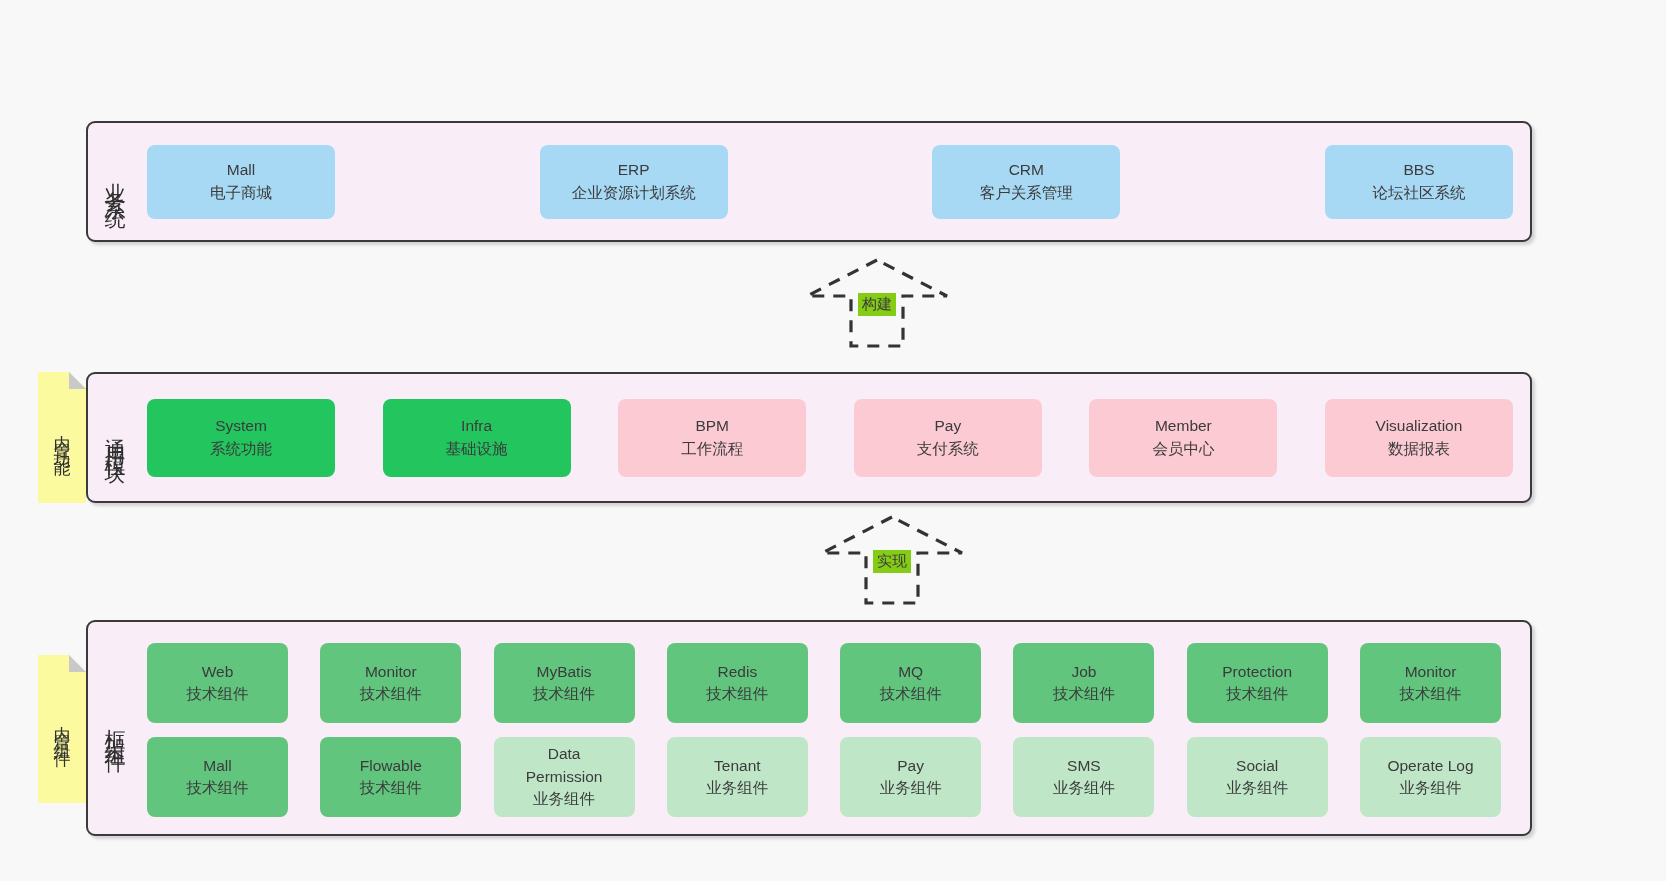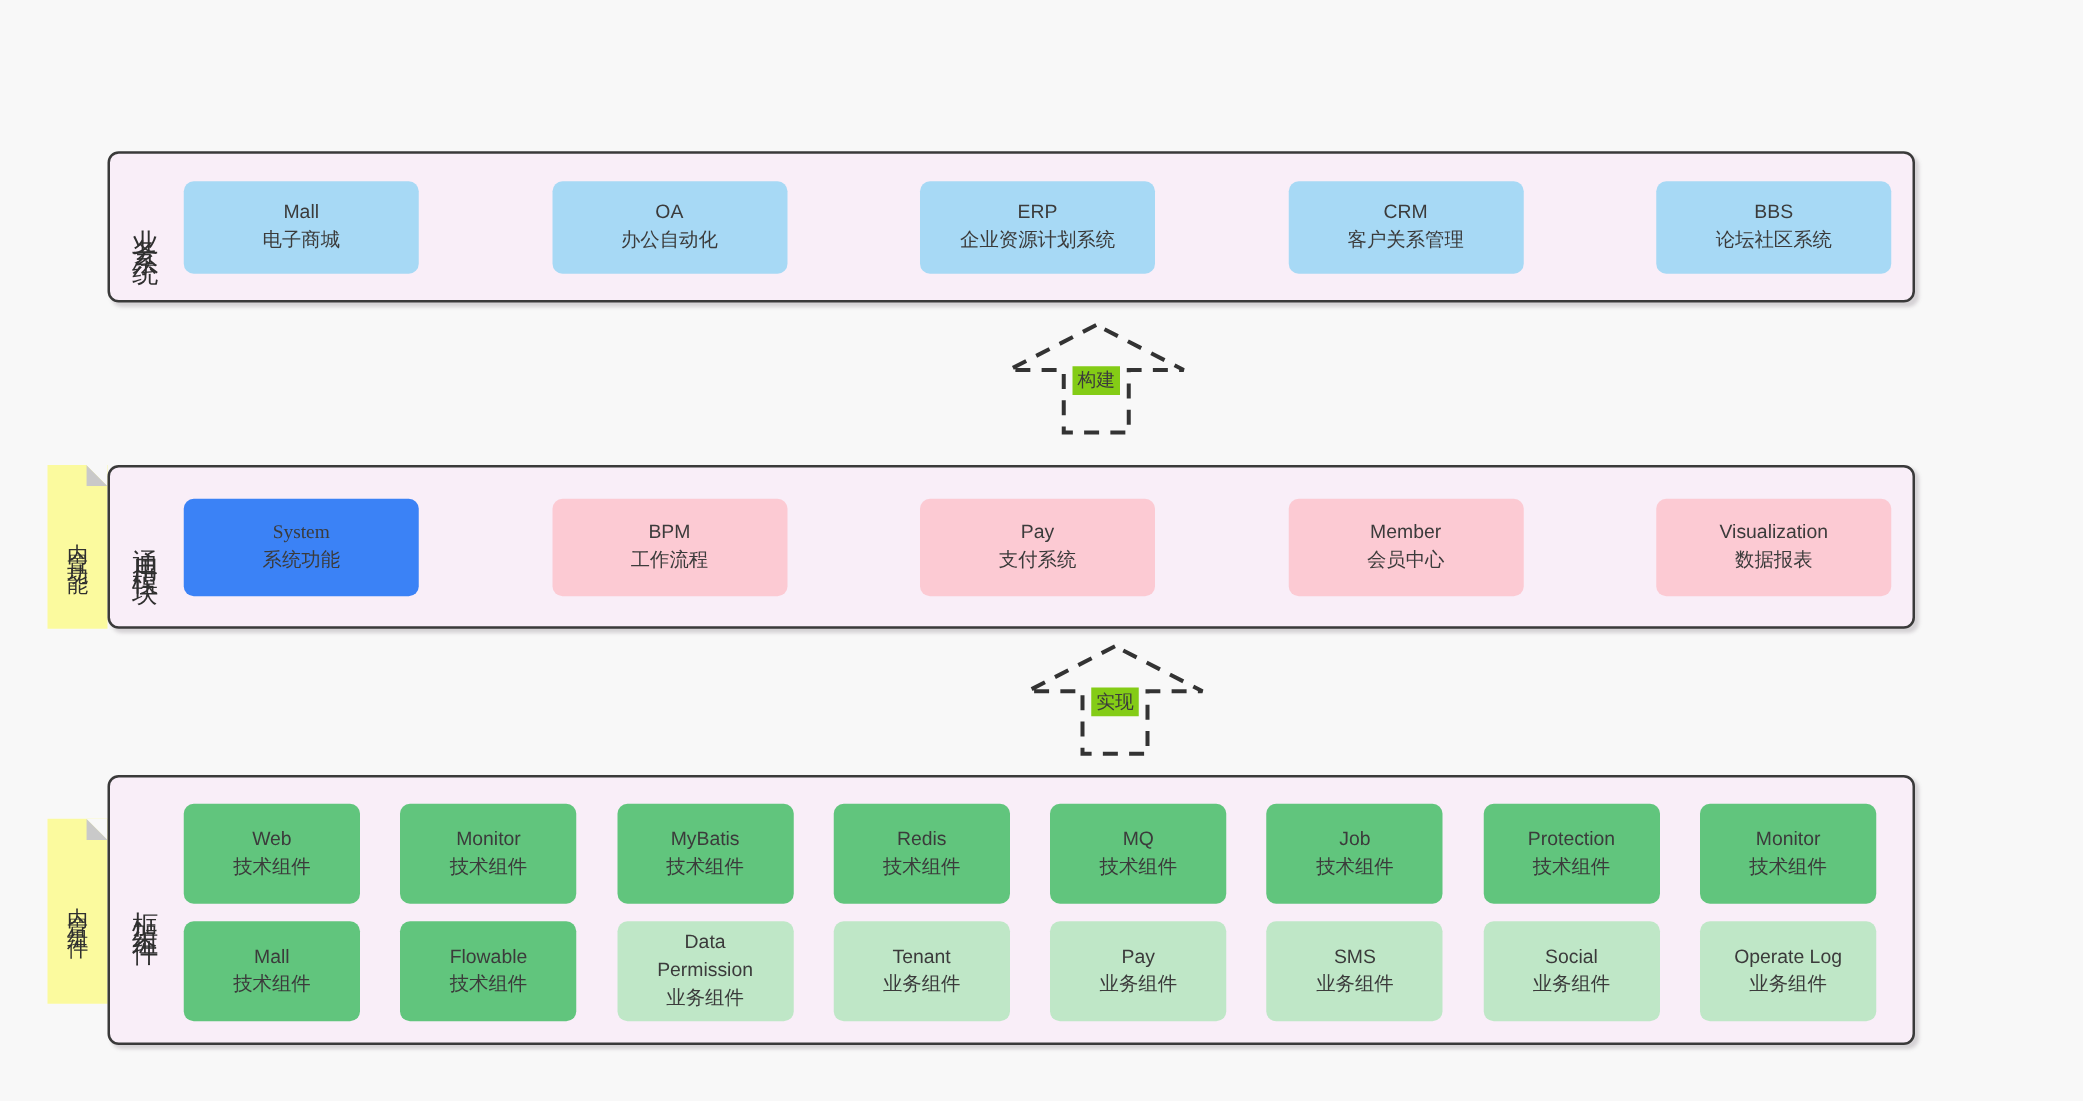--- a/index.html
+++ b/index.html
@@ -62,21 +62,21 @@
     border-radius:8px;
     font-size:15.5px;
     line-height:1.45;
     color:#3b3b3b;
   }
   .row6 .box { width:188px; height:78px; padding:0 10px; }
   #layer-business .box { height:74px; }
   .frow .box { width:141px; height:80px; padding:0 16px; }
 
   .blue       { background:#a7d9f5; }
-  .red        { background:#3b82f6;font-family:Liberation Serif, serif; }
+  .red        { background:#22c55e; }
   .pink       { background:#fccad3; }
   .green      { background:#61c57d; }
   .lightgreen { background:#bfe7c7; }
 
   
   .note {
     position:absolute;
     left:38px; width:48px;
     background:#fbfa9e;
     display:flex; align-items:center; justify-content:center;
@@ -124,24 +124,20 @@
 <body>
 
 <div class="layer" id="layer-business">
   <div class="side-label">业务系统</div>
   <div class="boxes row6">
     <div class="box blue">
       <span>Mall</span>
       <span>电子商城</span>
     </div>
     <div class="box blue">
-      <span>OA</span>
-      <span>办公自动化</span>
-    </div>
-    <div class="box blue">
       <span>ERP</span>
       <span>企业资源计划系统</span>
     </div>
     <div class="box blue">
       <span>CRM</span>
       <span>客户关系管理</span>
     </div>
     <div class="box blue">
       <span>BBS</span>
       <span>论坛社区系统</span>
@@ -162,20 +158,24 @@
   <span class="note-text">内置功能</span>
 </div>
 
 <div class="layer" id="layer-modules">
   <div class="side-label">通用模块</div>
   <div class="boxes row6">
     <div class="box red">
       <span>System</span>
       <span>系统功能</span>
     </div>
+    <div class="box red">
+      <span>Infra</span>
+      <span>基础设施</span>
+    </div>
     <div class="box pink">
       <span>BPM</span>
       <span>工作流程</span>
     </div>
     <div class="box pink">
       <span>Pay</span>
       <span>支付系统</span>
     </div>
     <div class="box pink">
       <span>Member</span>

